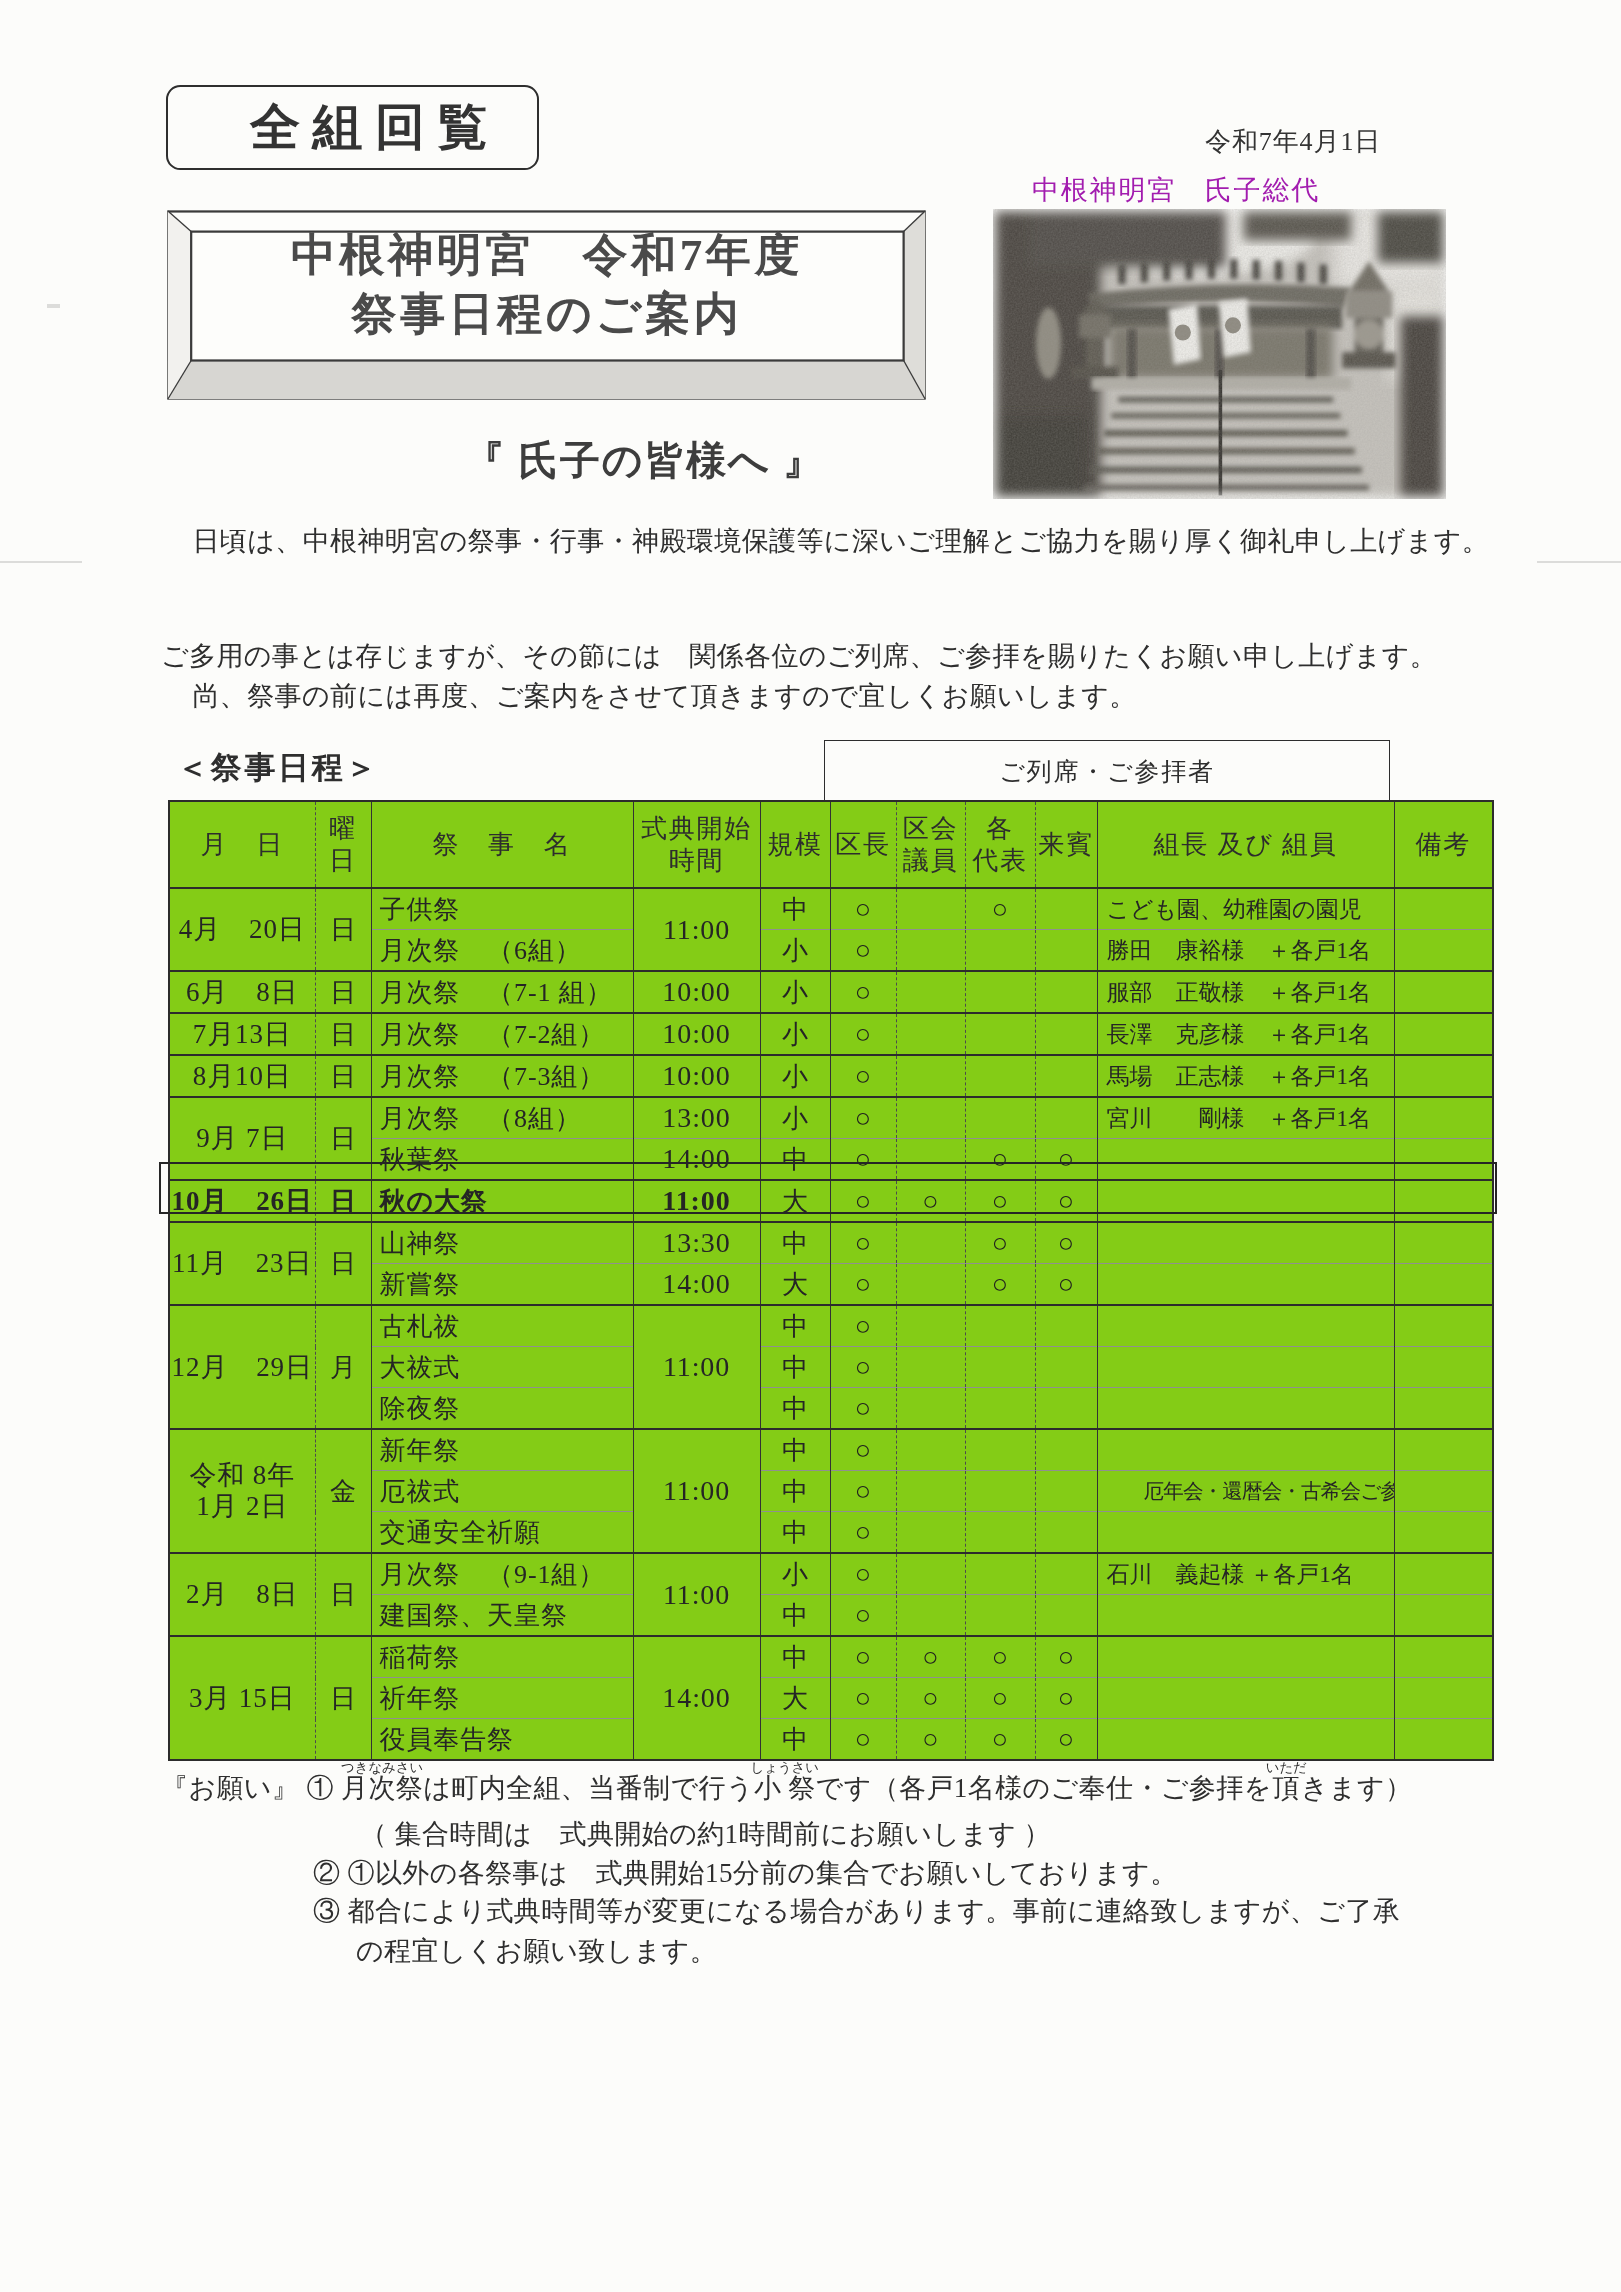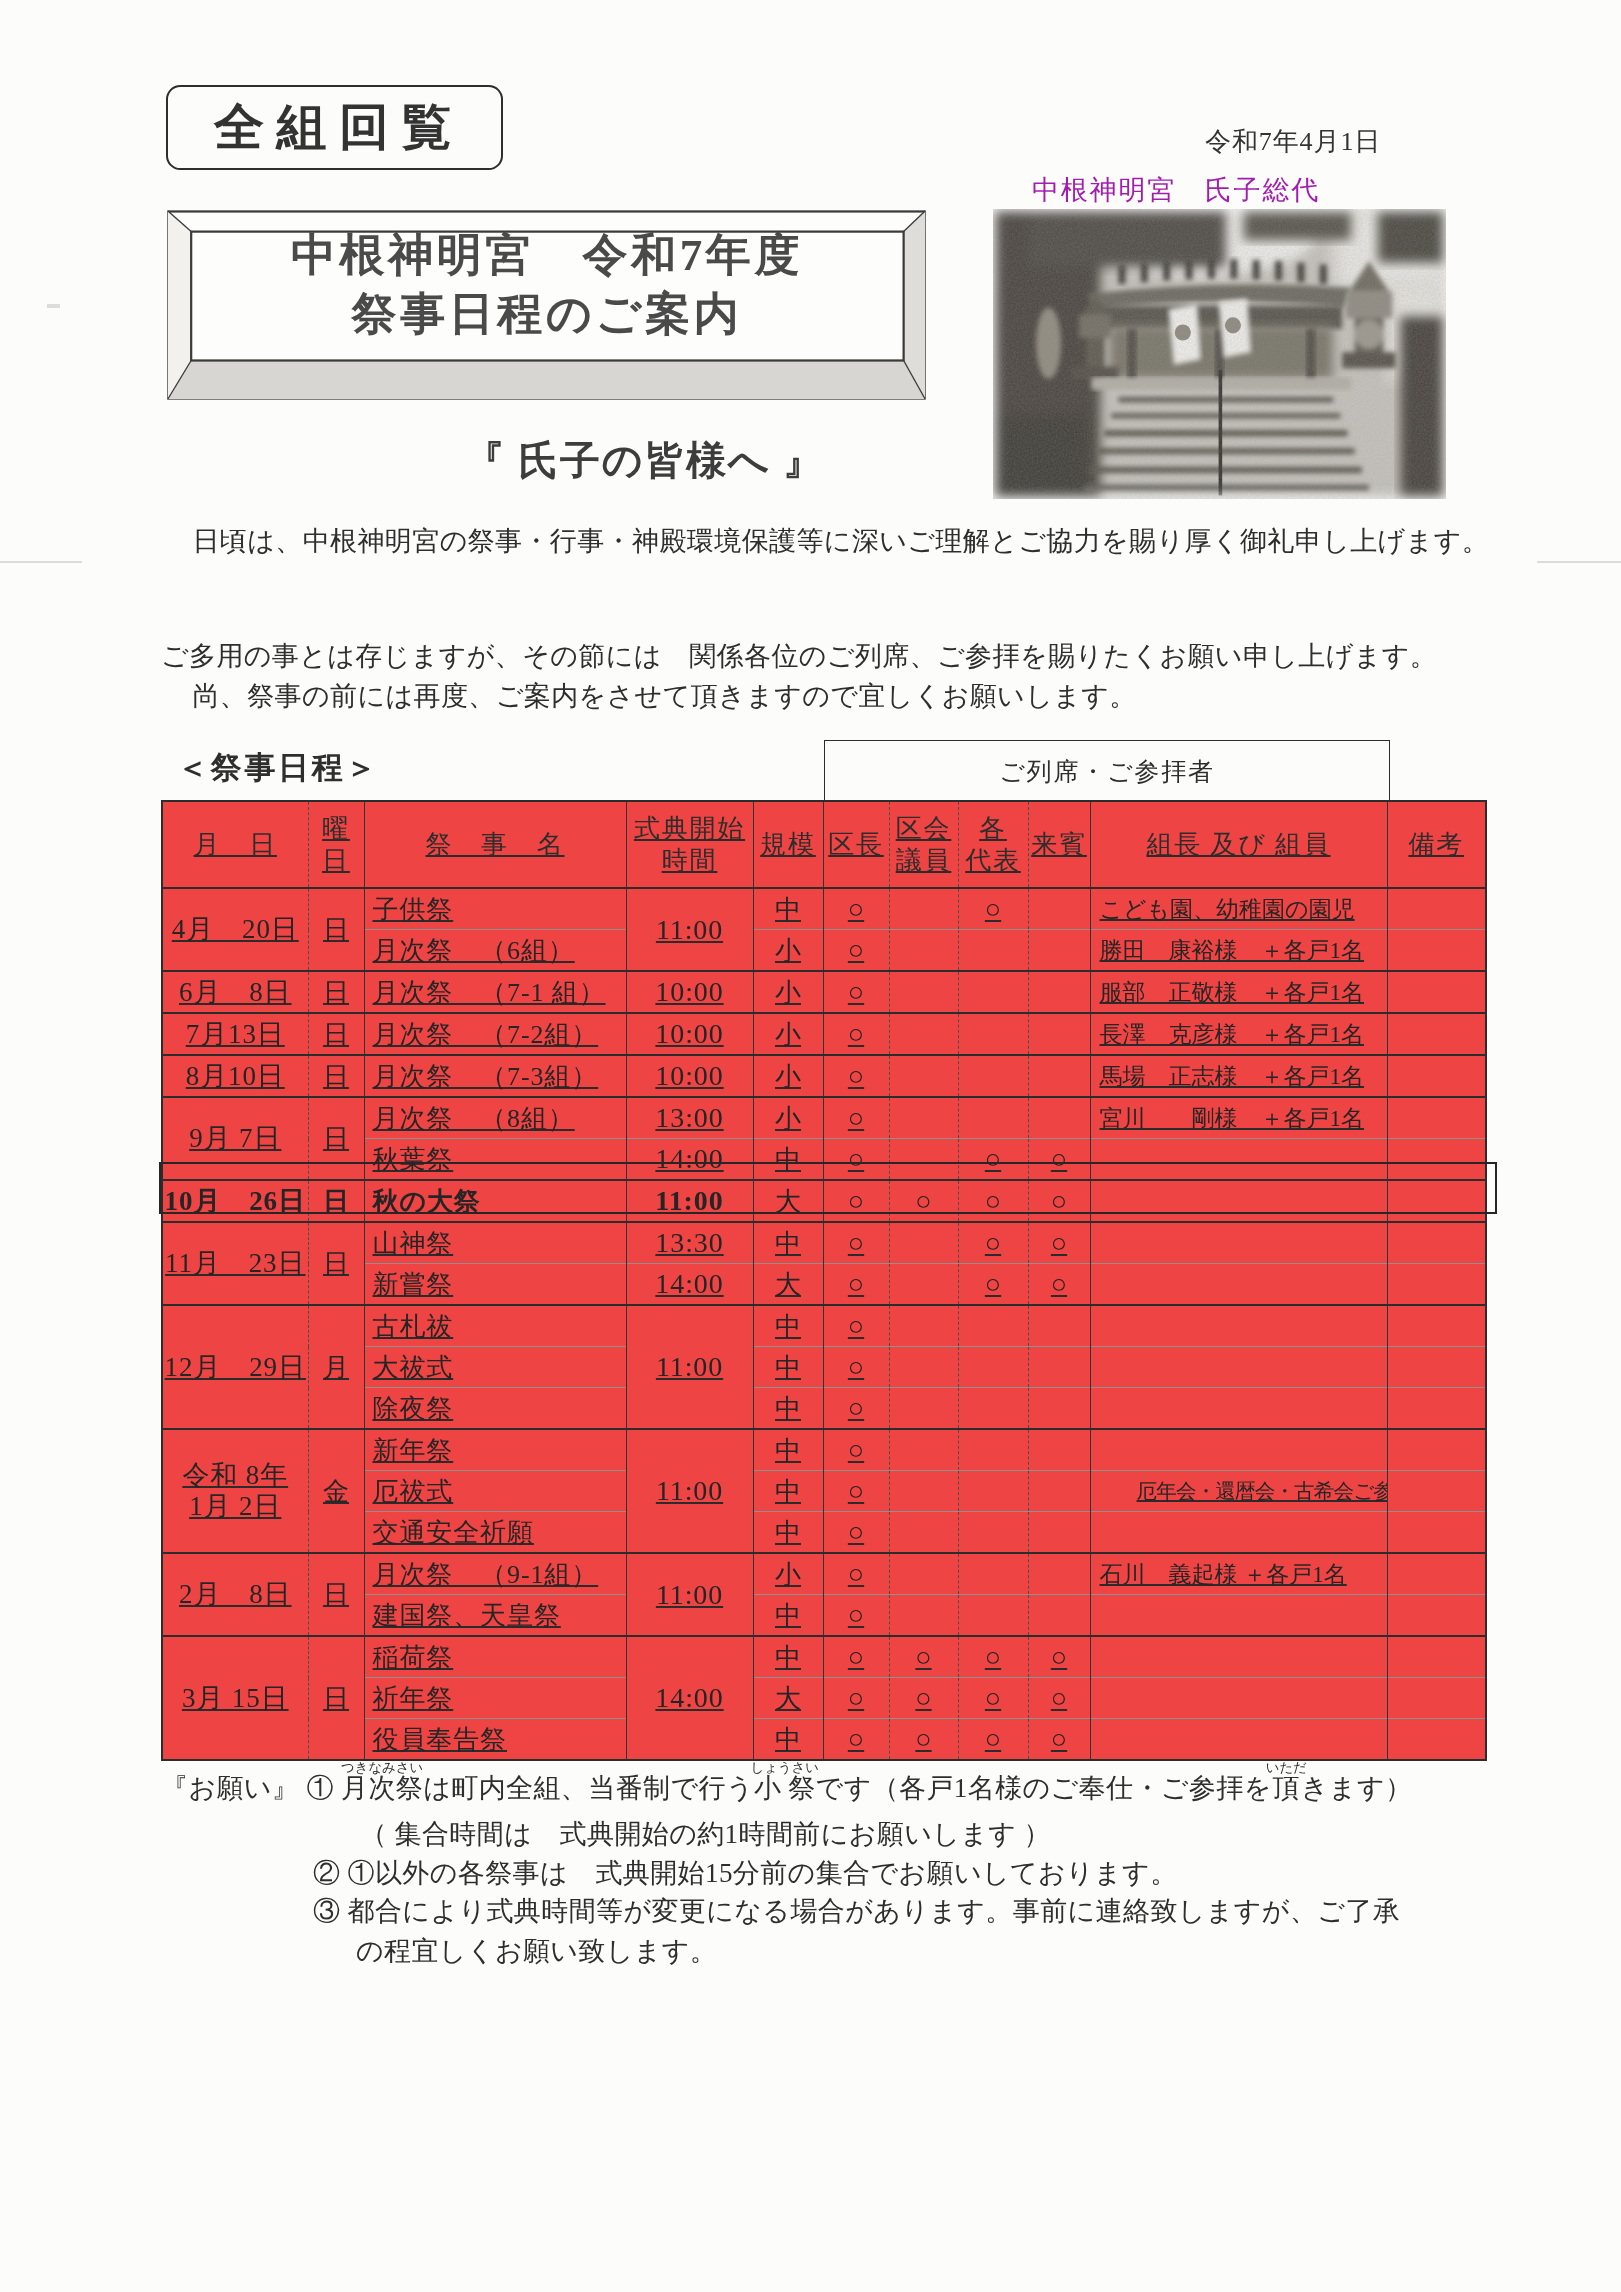--- a/index.html
+++ b/index.html
@@ -2,21 +2,21 @@
 <html style="font-size:14.3px"><head>
 <meta charset="utf-8">
 <style>
   html,body{margin:0;padding:0;background:#9a9a9a;}
   #page{position:relative;width:1621px;height:2293px;background:#fcfcfa;
         font-family:"Liberation Serif","DejaVu Serif",serif;color:#2b2b2b;overflow:hidden;}
   .abs{position:absolute;}
 
   
   #stamp-box{left:166px;top:85px;width:333px;height:81px;border:2.7px solid #2e2e2e;
-             border-radius:14.3px;display:flex;align-items:center;justify-content:center;}
+             border-radius:14.3px;display:flex;align-items:center;justify-content:center;padding-left:36px;}
   #stamp-box span{font-size:50px;font-weight:bold;letter-spacing:12.5px;color:#333;padding-left:9px;}
 
   
   #issue-date{left:1205px;top:124px;font-size:26px;letter-spacing:0.9px;color:#333;}
   #sender{left:1032px;top:172px;font-size:27px;letter-spacing:1.8px;color:#a21caf;}
 
   
   #plaque{left:167px;top:210px;width:759px;height:190px;}
   #plaque-text{left:189px;top:226px;width:716px;height:134px;text-align:center;}
   #plaque-text div{font-size:45px;font-weight:bold;color:#4a4a4a;line-height:59px;letter-spacing:3.6px;}
@@ -30,22 +30,22 @@
 
   
   #schedule-heading{left:177px;top:747px;font-size:31px;font-weight:bold;color:#2e2e2e;letter-spacing:2.7px;}
 
   
   #attendees-box{left:824px;top:740px;width:564px;height:60px;border:1.8px solid #2d2d2d;border-bottom:none;
                  display:flex;align-items:center;justify-content:center;background:#fcfcfa;}
   #attendees-box span{font-size:25px;letter-spacing:1.8px;color:#2e2e2e;}
 
   
-  #schedule-table{position:absolute;left:161px;top:800px;width:1324px;border-collapse:collapse;
-                  table-layout:fixed;border:2.7px solid #2c2c2c;background:#ef4444;text-decoration:underline;}
+  #schedule-table{position:absolute;left:168px;top:800px;width:1324px;border-collapse:collapse;
+                  table-layout:fixed;border:2.7px solid #2c2c2c;background:#84cc16;}
   #schedule-table th{height:85px;font-size:26px;font-weight:normal;color:#2d2d2d;
                      white-space:pre-line;line-height:32px;letter-spacing:1.8px;padding:0;text-align:center;vertical-align:middle;}
   #schedule-table td{height:40px;padding:0;text-align:center;vertical-align:middle;font-size:26px;
                      color:#252525;border-top:0.9px solid #909090;overflow:hidden;white-space:nowrap;}
   #schedule-table .gt{border-top:2.7px solid #2c2c2c;}
   #schedule-table .bd{border-left:1.8px dashed #4c4c4c;}
   #schedule-table .bs{border-left:1.8px solid #333;}
   #schedule-table td.date{font-size:27px;white-space:pre-line;line-height:31px;letter-spacing:0.9px;}
   #schedule-table td.name{text-align:left;padding-left:8px;letter-spacing:0.9px;margin-top:40px;}
   #schedule-table td.time{font-size:28px;letter-spacing:0.9px;}

